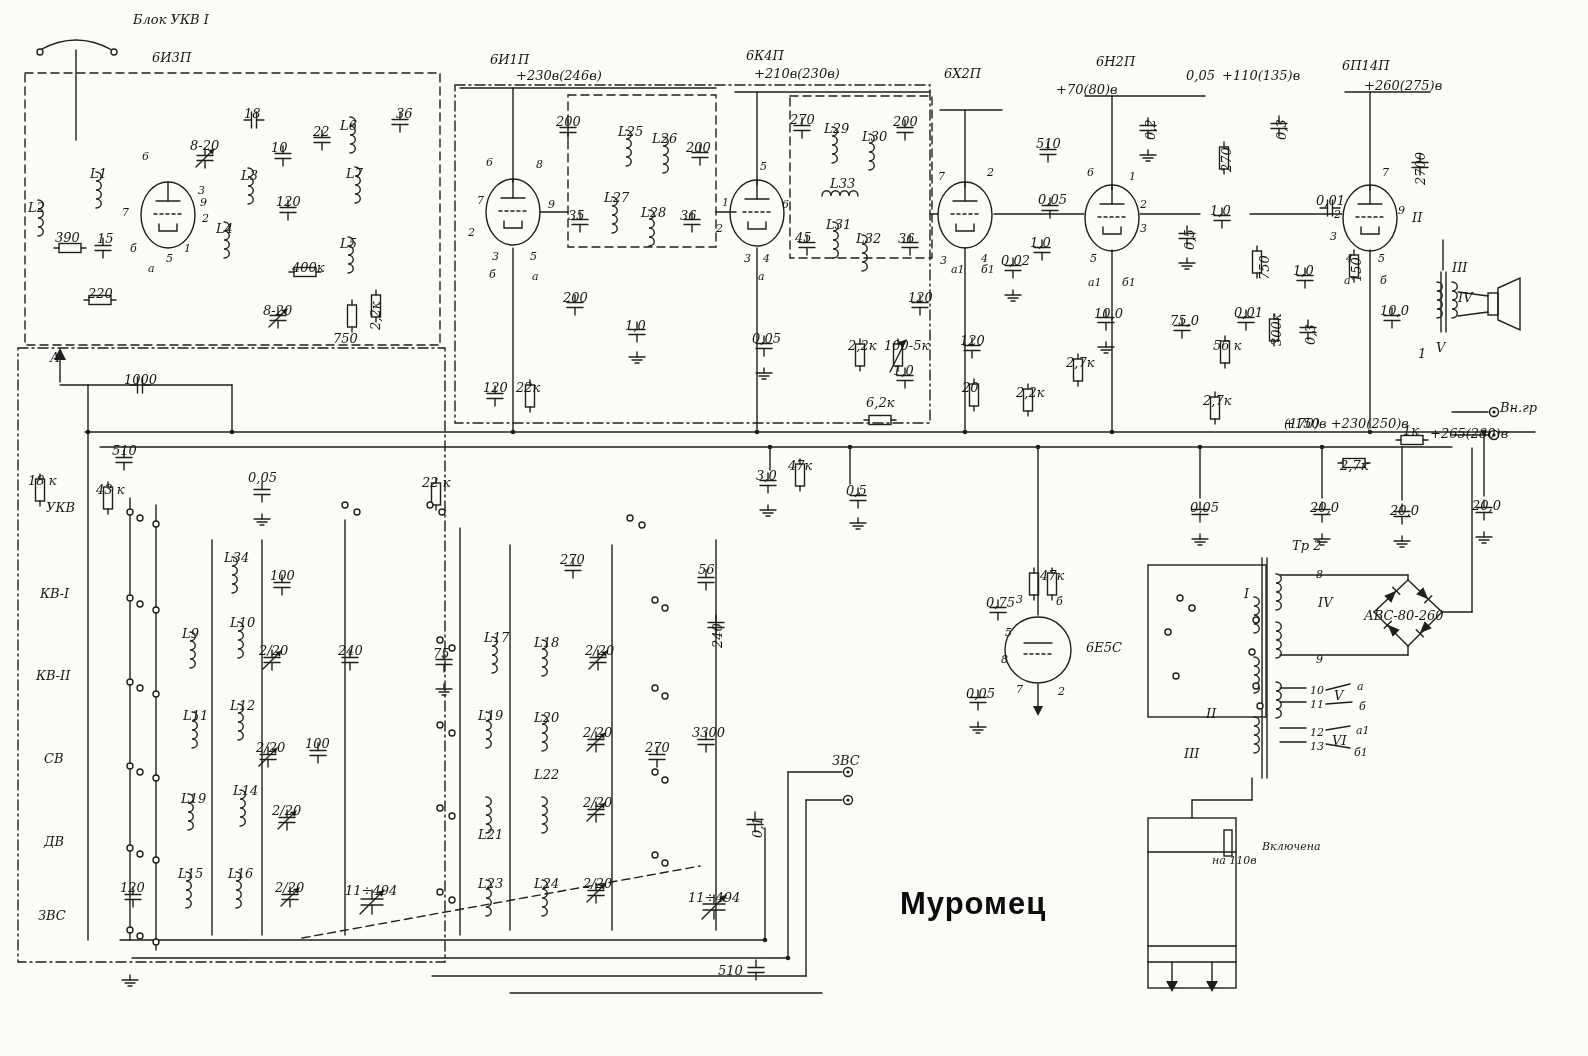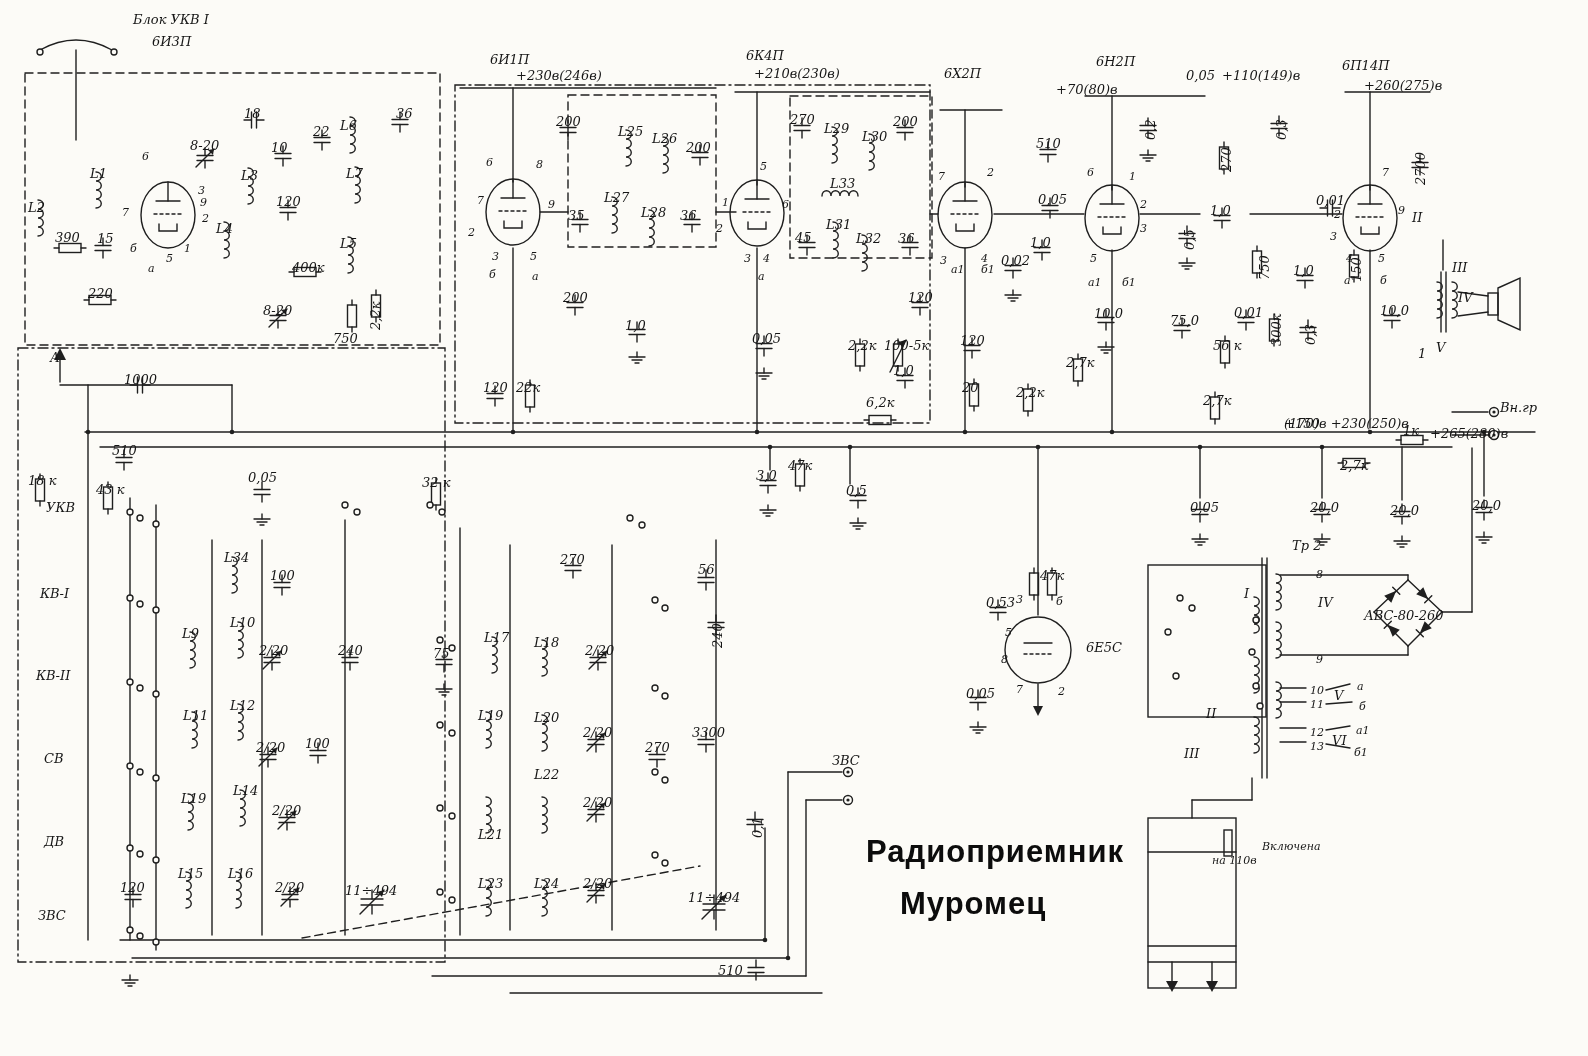--- a/index.html
+++ b/index.html
@@ -482,30 +482,30 @@
         <use href="#term" x="1494" y="435"></use>
     <polygon class="f" points="60,348 54,360 66,360"></polygon>
     <polygon class="f" points="1172,992 1166,981 1178,981"></polygon>
     <polygon class="f" points="1212,992 1206,981 1218,981"></polygon>
     <circle cx="40" cy="52" r="3" class="w"></circle>
         <circle cx="114" cy="52" r="3" class="w"></circle>
   </g>
 </svg>
 
 <span class="lb" style="left:133px;top:12px">Блок УКВ I</span>
-<span class="lb" style="left:152px;top:34px">6И3П</span>
+<span class="lb" style="left:152px;top:50px">6И3П</span>
 <span class="lb" style="left:490px;top:52px">6И1П</span>
 <span class="lb" style="left:516px;top:68px">+230в(246в)</span>
 <span class="lb" style="left:746px;top:48px">6К4П</span>
 <span class="lb" style="left:754px;top:66px">+210в(230в)</span>
 <span class="lb" style="left:944px;top:66px">6Х2П</span>
 <span class="lb" style="left:1096px;top:54px">6Н2П</span>
 <span class="lb" style="left:1056px;top:82px">+70(80)в</span>
 <span class="lb" style="left:1186px;top:68px">0,05</span>
-<span class="lb" style="left:1222px;top:68px">+110(149)в</span>
+<span class="lb" style="left:1222px;top:68px">+110(135)в</span>
 <span class="lb" style="left:1342px;top:58px">6П14П</span>
 <span class="lb" style="left:1364px;top:78px">+260(275)в</span>
 
 <span class="lb" style="left:90px;top:166px">L1</span>
 <span class="lb" style="left:28px;top:200px">L2</span>
 <span class="lb" style="left:55px;top:230px">390</span>
 <span class="lb" style="left:97px;top:231px">15</span>
 <span class="lb" style="left:88px;top:286px">220</span>
 <span class="lb" style="left:190px;top:138px">8-20</span>
 <span class="lb" style="left:244px;top:106px">18</span>
@@ -529,21 +529,21 @@
 <span class="lb" style="left:28px;top:473px">18 к</span>
 <span class="lb" style="left:96px;top:482px">43 к</span>
 <span class="lb" style="left:46px;top:500px">УКВ</span>
 <span class="lb" style="left:40px;top:586px">КВ-I</span>
 <span class="lb" style="left:36px;top:668px">КВ-II</span>
 <span class="lb" style="left:44px;top:751px">СВ</span>
 <span class="lb" style="left:44px;top:834px">ДВ</span>
 <span class="lb" style="left:38px;top:908px">ЗВС</span>
 
 <span class="lb" style="left:248px;top:470px">0,05</span>
-<span class="lb" style="left:422px;top:475px">32 к</span>
+<span class="lb" style="left:422px;top:475px">22 к</span>
 <span class="lb" style="left:224px;top:550px">L34</span>
 <span class="lb" style="left:270px;top:568px">100</span>
 <span class="lb" style="left:182px;top:626px">L9</span>
 <span class="lb" style="left:230px;top:615px">L10</span>
 <span class="lb" style="left:259px;top:643px">2/20</span>
 <span class="lb" style="left:338px;top:643px">240</span>
 <span class="lb" style="left:183px;top:708px">L11</span>
 <span class="lb" style="left:230px;top:698px">L12</span>
 <span class="lb" style="left:256px;top:740px">2/20</span>
 <span class="lb" style="left:305px;top:736px">100</span>
@@ -651,21 +651,21 @@
 <span class="lb v" style="left:1303px;top:345px">0,3</span>
 <span class="lb v" style="left:1349px;top:282px">150</span>
 <span class="lb" style="left:1380px;top:303px">10,0</span>
 <span class="lb" style="left:1412px;top:210px">II</span>
 <span class="lb" style="left:1452px;top:260px">III</span>
 <span class="lb" style="left:1458px;top:290px">IV</span>
 <span class="lb" style="left:1436px;top:340px">V</span>
 <span class="lb" style="left:1418px;top:346px">1</span>
 <span class="lb" style="left:1500px;top:400px">Вн.гр</span>
 
-<span class="lb" style="left:986px;top:595px">0,53</span>
+<span class="lb" style="left:986px;top:595px">0,75</span>
 <span class="lb" style="left:1040px;top:568px">47к</span>
 <span class="lb" style="left:1086px;top:640px">6Е5С</span>
 <span class="lb" style="left:966px;top:686px">0,05</span>
 <span class="lb sm" style="left:1016px;top:593px">3</span>
 <span class="lb sm" style="left:1056px;top:595px">б</span>
 <span class="lb sm" style="left:1005px;top:626px">5</span>
 <span class="lb sm" style="left:1001px;top:653px">8</span>
 <span class="lb sm" style="left:1016px;top:683px">7</span>
 <span class="lb sm" style="left:1058px;top:685px">2</span>
 
@@ -726,16 +726,15 @@
 <span class="lb sm" style="left:1122px;top:276px">б1</span>
 <span class="lb sm" style="left:1382px;top:166px">7</span>
 <span class="lb sm" style="left:1334px;top:208px">2</span>
 <span class="lb sm" style="left:1330px;top:230px">3</span>
 <span class="lb sm" style="left:1346px;top:252px">4</span>
 <span class="lb sm" style="left:1378px;top:252px">5</span>
 <span class="lb sm" style="left:1398px;top:204px">9</span>
 <span class="lb sm" style="left:1344px;top:274px">а</span>
 <span class="lb sm" style="left:1380px;top:274px">б</span>
 
-<span class="ttl" style="left:866px;top:834px">Радиоприемник</span>
 <span class="ttl" style="left:900px;top:886px">Муромец</span>
 
 </div>
 
 </body></html>

